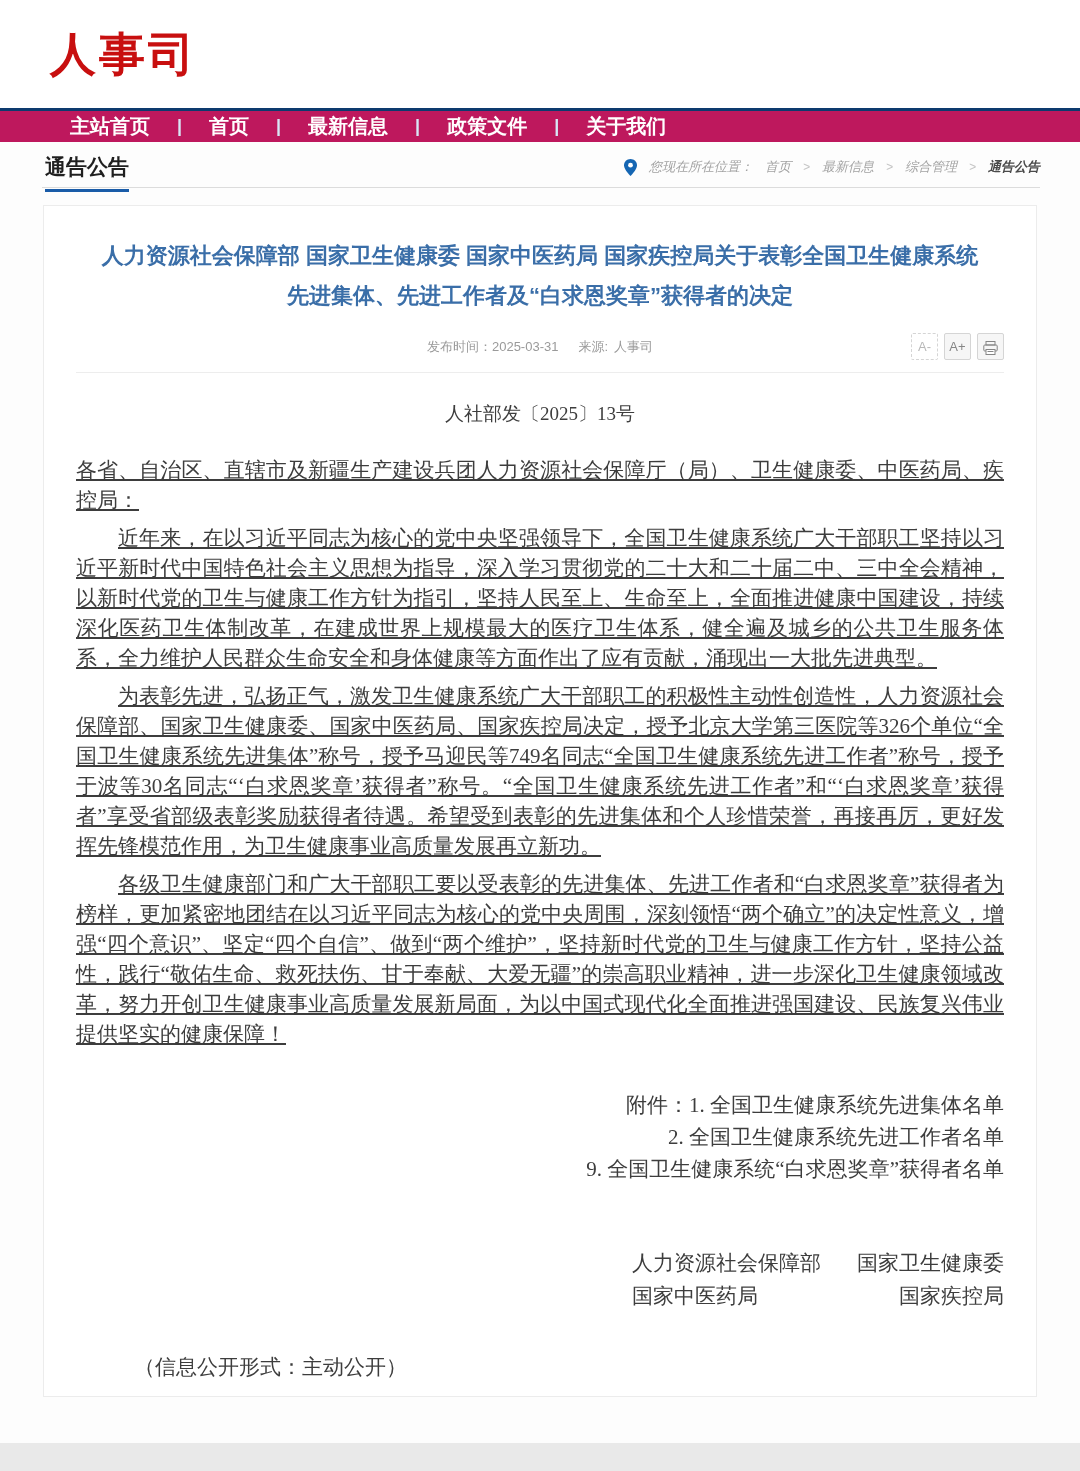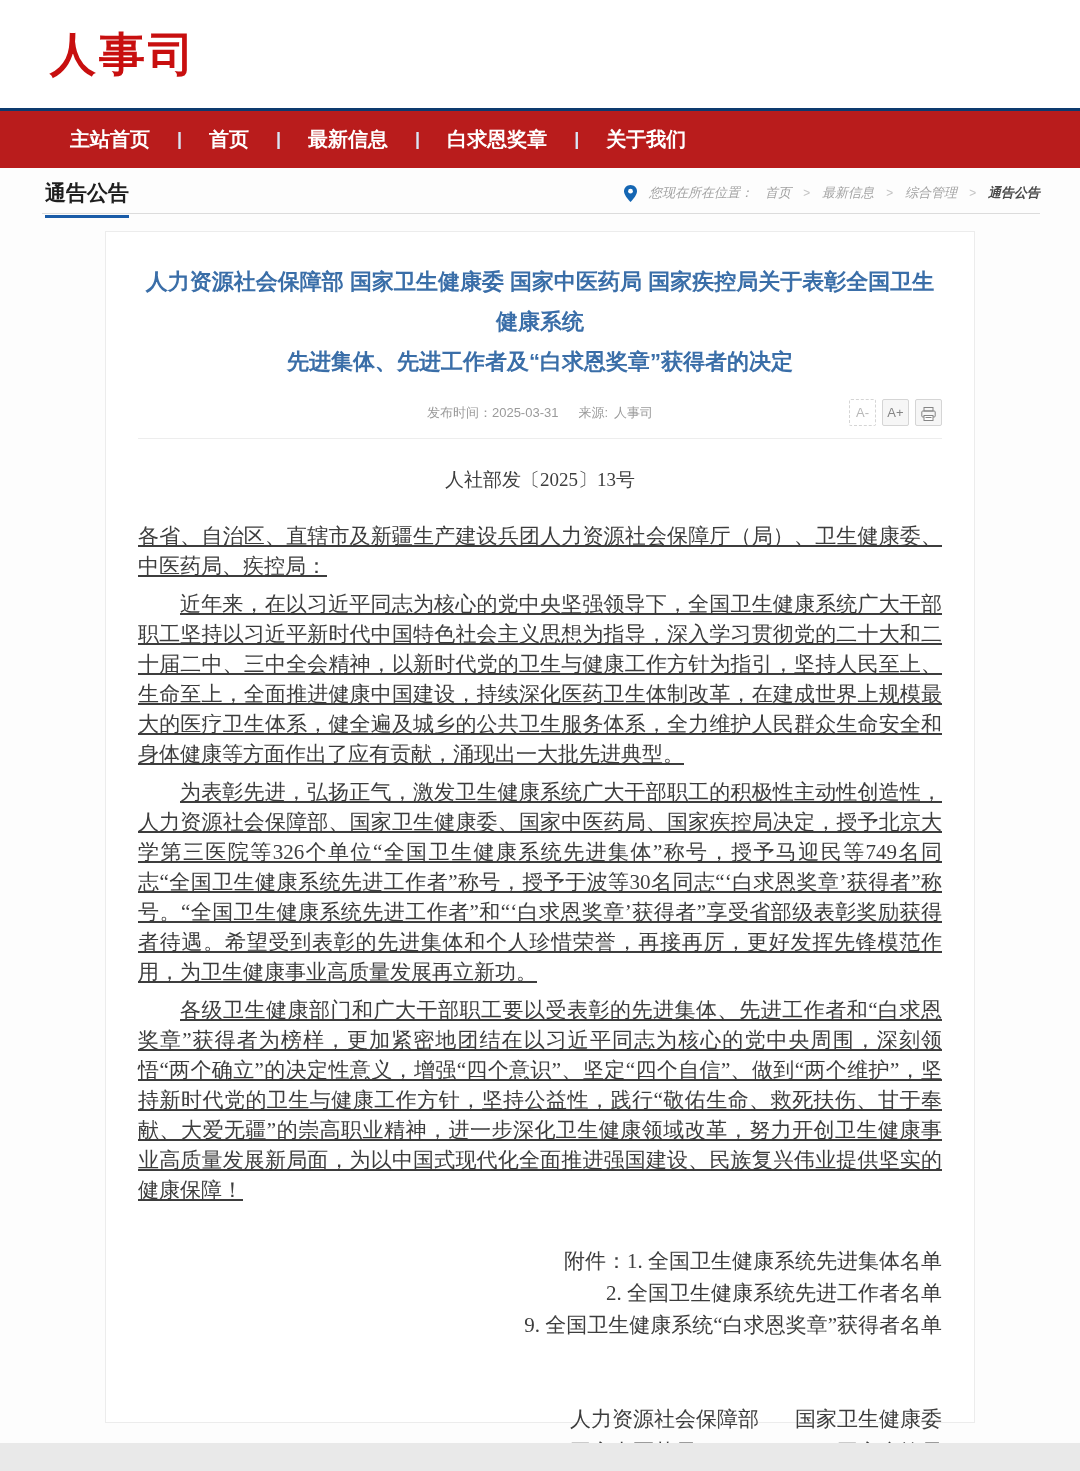--- a/index.html
+++ b/index.html
@@ -13,21 +13,21 @@
   
   .top-header { height:108px; background:#ffffff; }
   .logo {
     display:inline-block; padding:24px 0 0 50px;
     font-size:46px; font-weight:bold; color:#c80f0f;
     letter-spacing:3px; text-decoration:none; cursor:pointer;
   }
 
   
   .navbar {
-    height:60px; background:#b91c1c; border-top:3px solid #0d3a6e;
+    height:34px; background:#be185d; border-top:3px solid #0d3a6e;
     display:flex; align-items:center; padding-left:62px;
   }
   .nav-item {
     color:#ffffff; font-size:20px; font-weight:bold;
     text-decoration:none; margin:0 27px; cursor:pointer; white-space:nowrap;
   }
   .nav-item:first-child { margin-left:8px; }
   .nav-sep { color:#d8e6f6; font-weight:bold; font-size:18px; }
 
   
@@ -43,21 +43,21 @@
     display:flex; align-items:center; gap:12px;
     font-size:13px; color:#a2a2a2;font-style:italic;
   }
   .pin-icon { width:13px; height:17px; display:inline-block; }
   .crumb { color:#a2a2a2; text-decoration:none; cursor:pointer; }
   .crumb-sep { color:#c3c3c3; font-size:12px; }
   .crumb-current { color:#4a4a4a; font-weight:bold; }
 
   
   .content-box {
-    width:870px; height:1192px; margin:15px auto 0;
+    width:994px; height:1192px; margin:15px auto 0;
     background:#ffffff; border:1px solid #ececec;
     padding:28px 32px 0;
   }
   .article-title {
     text-align:center; color:#3a6ea8; font-size:22px; font-weight:bold;
     line-height:40px; margin-top:2px;
   }
   .meta-row {
     position:relative; margin-top:16px; height:30px; line-height:30px;
     text-align:center; font-size:13px; color:#9a9a9a;
@@ -104,21 +104,21 @@
   <a class="logo">人事司</a>
 </div>
 
 <div class="navbar">
   <a class="nav-item">主站首页</a>
   <span class="nav-sep">|</span>
   <a class="nav-item">首页</a>
   <span class="nav-sep">|</span>
   <a class="nav-item">最新信息</a>
   <span class="nav-sep">|</span>
-  <a class="nav-item">白求恩奖章</a>
+  <a class="nav-item">政策文件</a>
   <span class="nav-sep">|</span>
   <a class="nav-item">关于我们</a>
 </div>
 
 <div class="crumb-row">
   <span class="section-title">通告公告</span>
   <div class="crumb-line"></div>
   <div class="crumbs">
     <svg class="pin-icon" viewBox="0 0 13 17">
       <path d="M6.5 0C2.9 0 0 2.8 0 6.3c0 4.6 6.5 10.7 6.5 10.7S13 10.9 13 6.3C13 2.8 10.1 0 6.5 0z" fill="#1566b3"></path>

